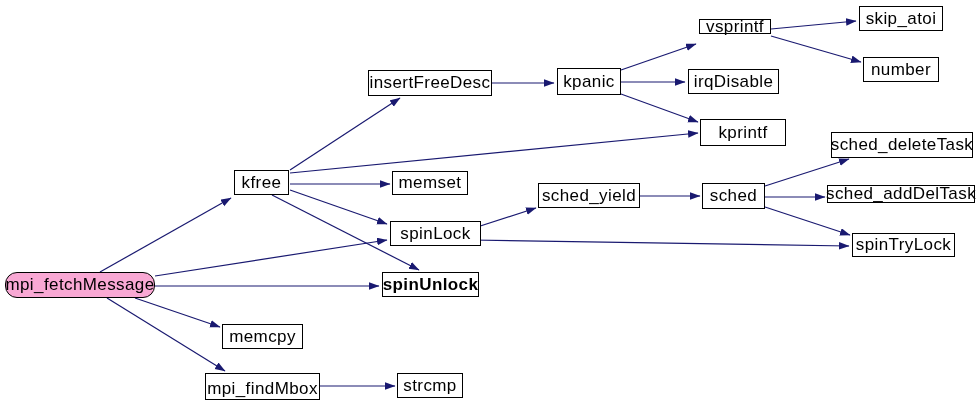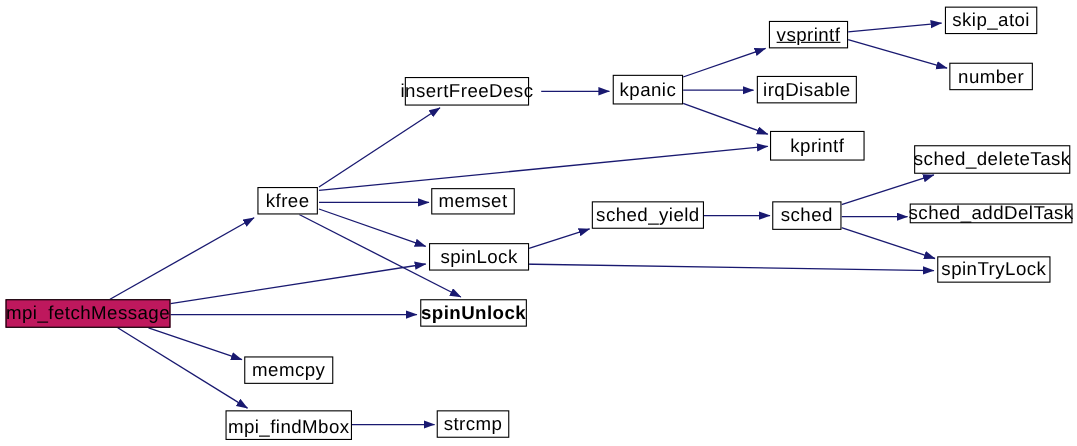--- a/index.html
+++ b/index.html
@@ -30,21 +30,22 @@
     color: #000000;
     display: flex;
     align-items: center;
     justify-content: center;
     font-size: 17px;
     letter-spacing: 0.4px;
     white-space: nowrap;
     cursor: pointer;
   }
   .node.highlight {
-    background: #be185d;
+    background: #f9a8d4;
+    border-radius: 12px;
   }
   .edge {
     stroke: #191970;
     stroke-width: 1.2;
     fill: none;
   }
 </style>
 </head>
 <body>
 
@@ -81,27 +82,27 @@
         <line x1="320" y1="386" x2="395" y2="386" class="edge" stroke="#191970" marker-end="url(#arrow)"></line>
       </g>
   </svg>
   <div id="node-layer">
       <div class="node highlight" style="left: 5px; top: 272px; width: 150px; height: 26px;">
         <span>mpi_fetchMessage</span>
       </div>
       <div class="node" style="left: 234px; top: 170px; width: 55px; height: 25px;">
         <span>kfree</span>
       </div>
-      <div class="node" style="left: 368px; top: 70px; width: 113px; height: 26px;">
+      <div class="node" style="left: 368px; top: 70px; width: 124px; height: 26px;">
         <span>insertFreeDesc</span>
       </div>
       <div class="node" style="left: 557px; top: 68px; width: 64px; height: 27px;">
         <span>kpanic</span>
       </div>
-      <div class="node" style="left: 699px; top: 19px; width: 72px; height: 25px; text-decoration: underline;">
+      <div class="node" style="left: 699px; top: 19px; width: 72px; height: 15px;">
         <span>vsprintf</span>
       </div>
       <div class="node" style="left: 859px; top: 6px; width: 84px; height: 25px;">
         <span>skip_atoi</span>
       </div>
       <div class="node" style="left: 863px; top: 57px; width: 76px; height: 25px;">
         <span>number</span>
       </div>
       <div class="node" style="left: 688px; top: 69px; width: 91px; height: 25px;">
         <span>irqDisable</span>

